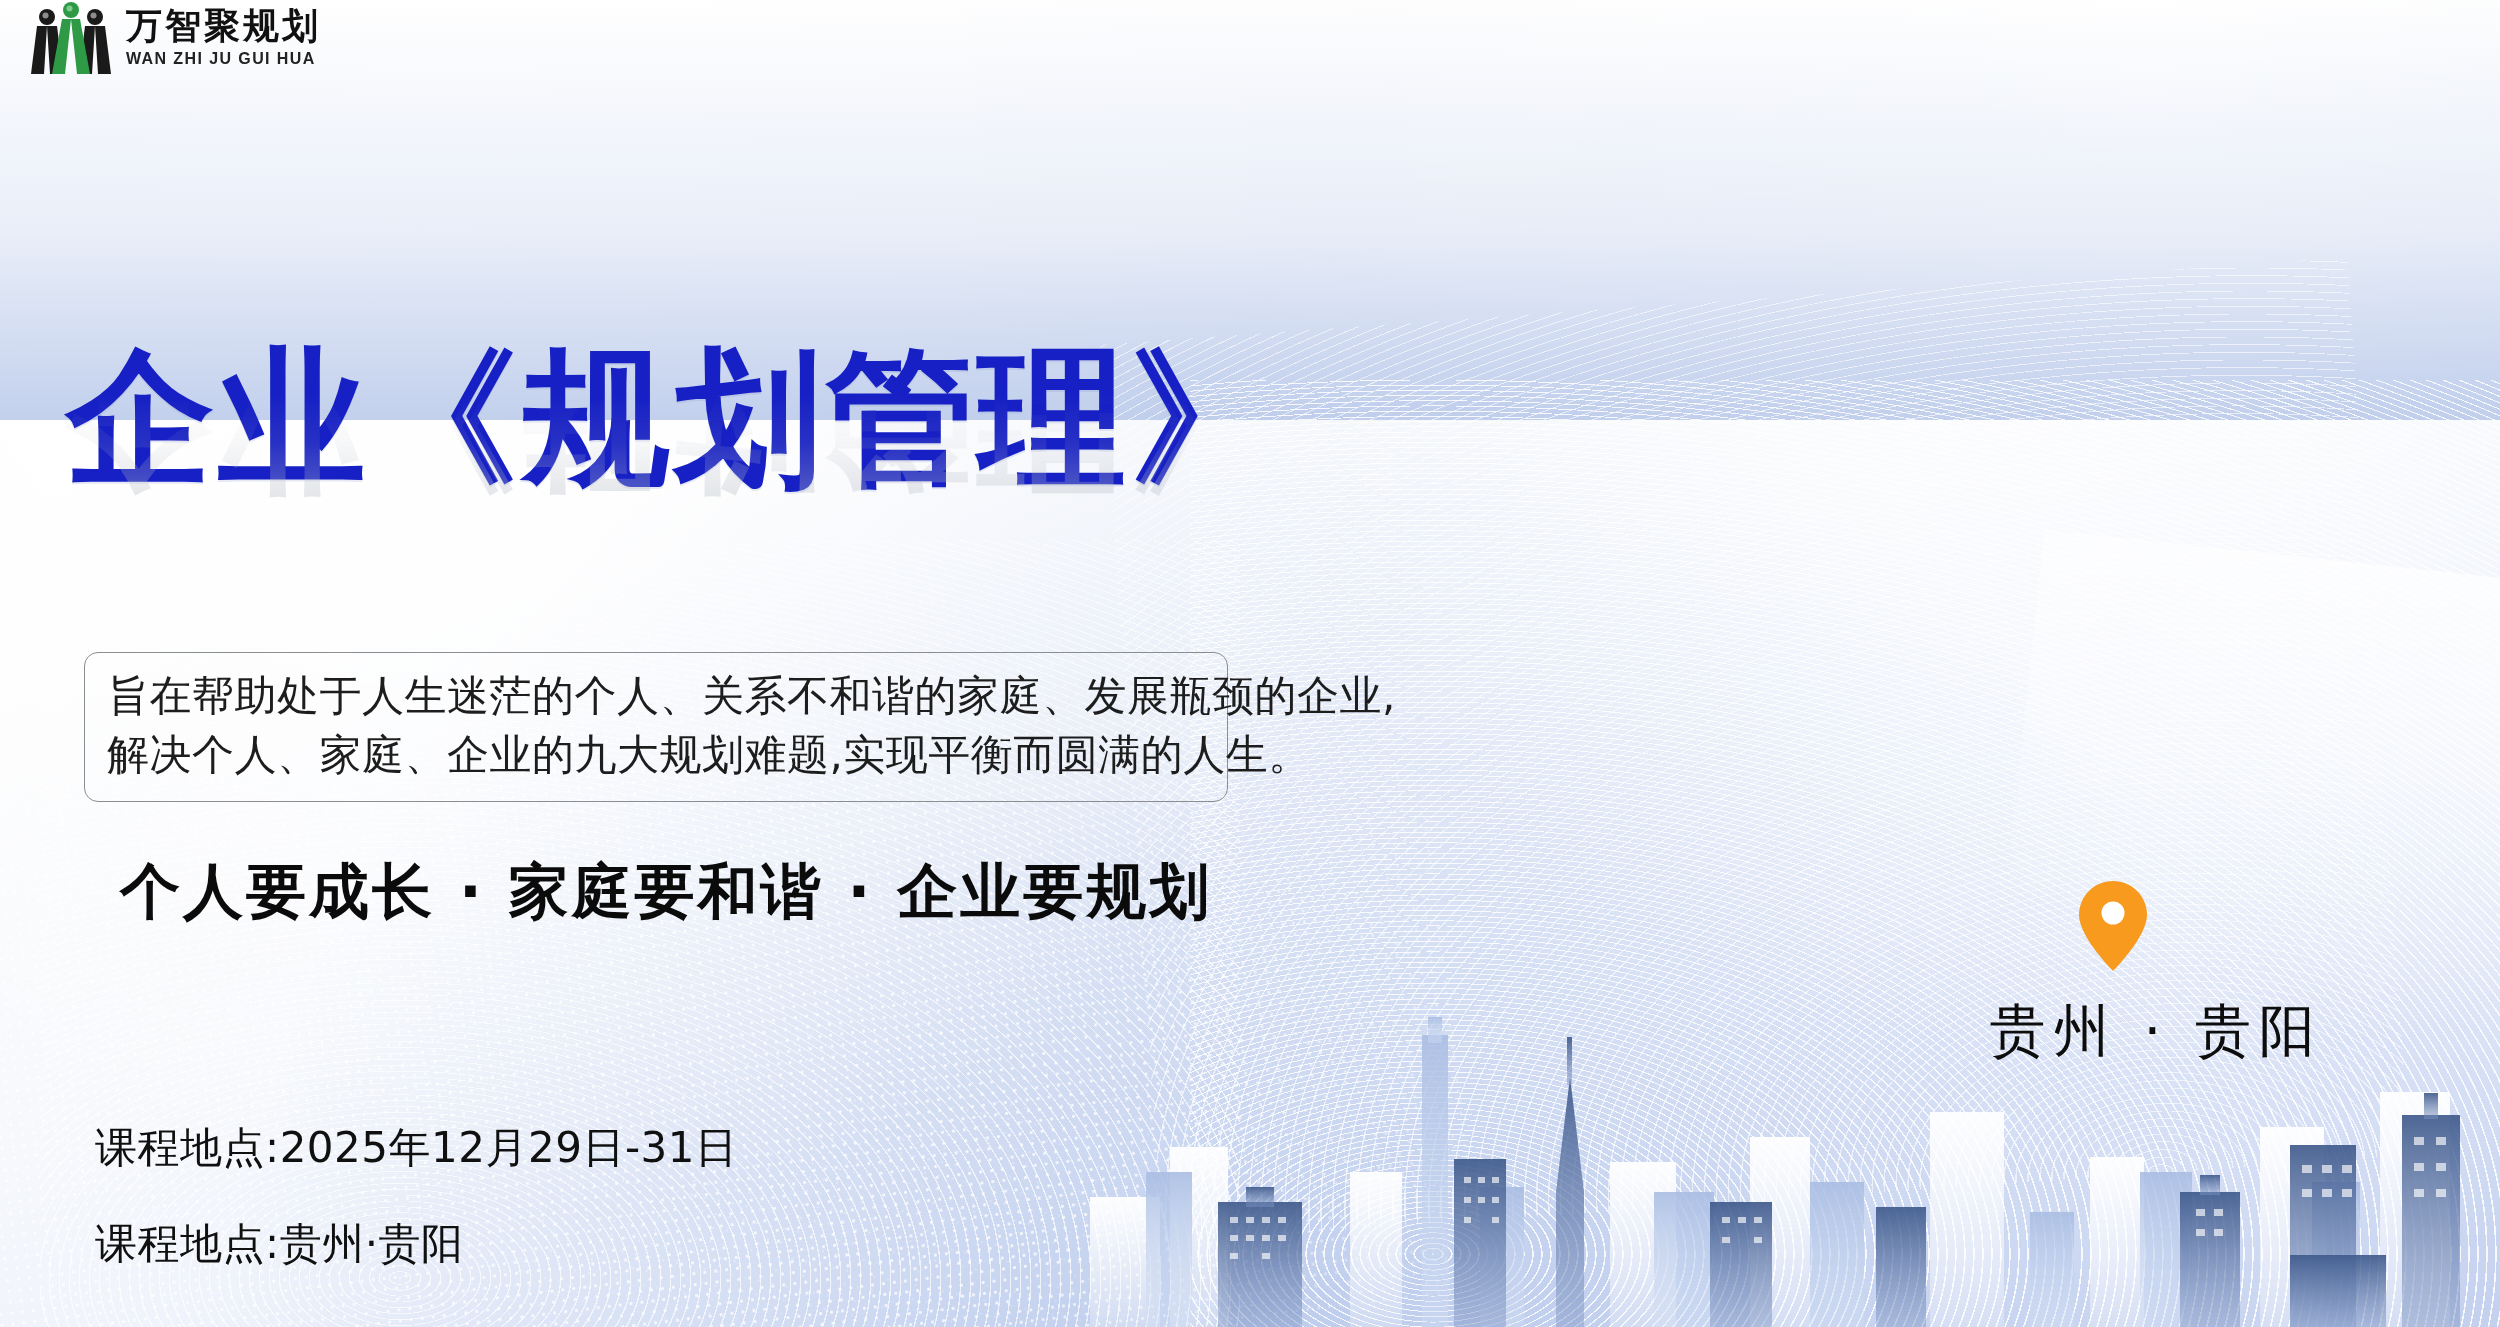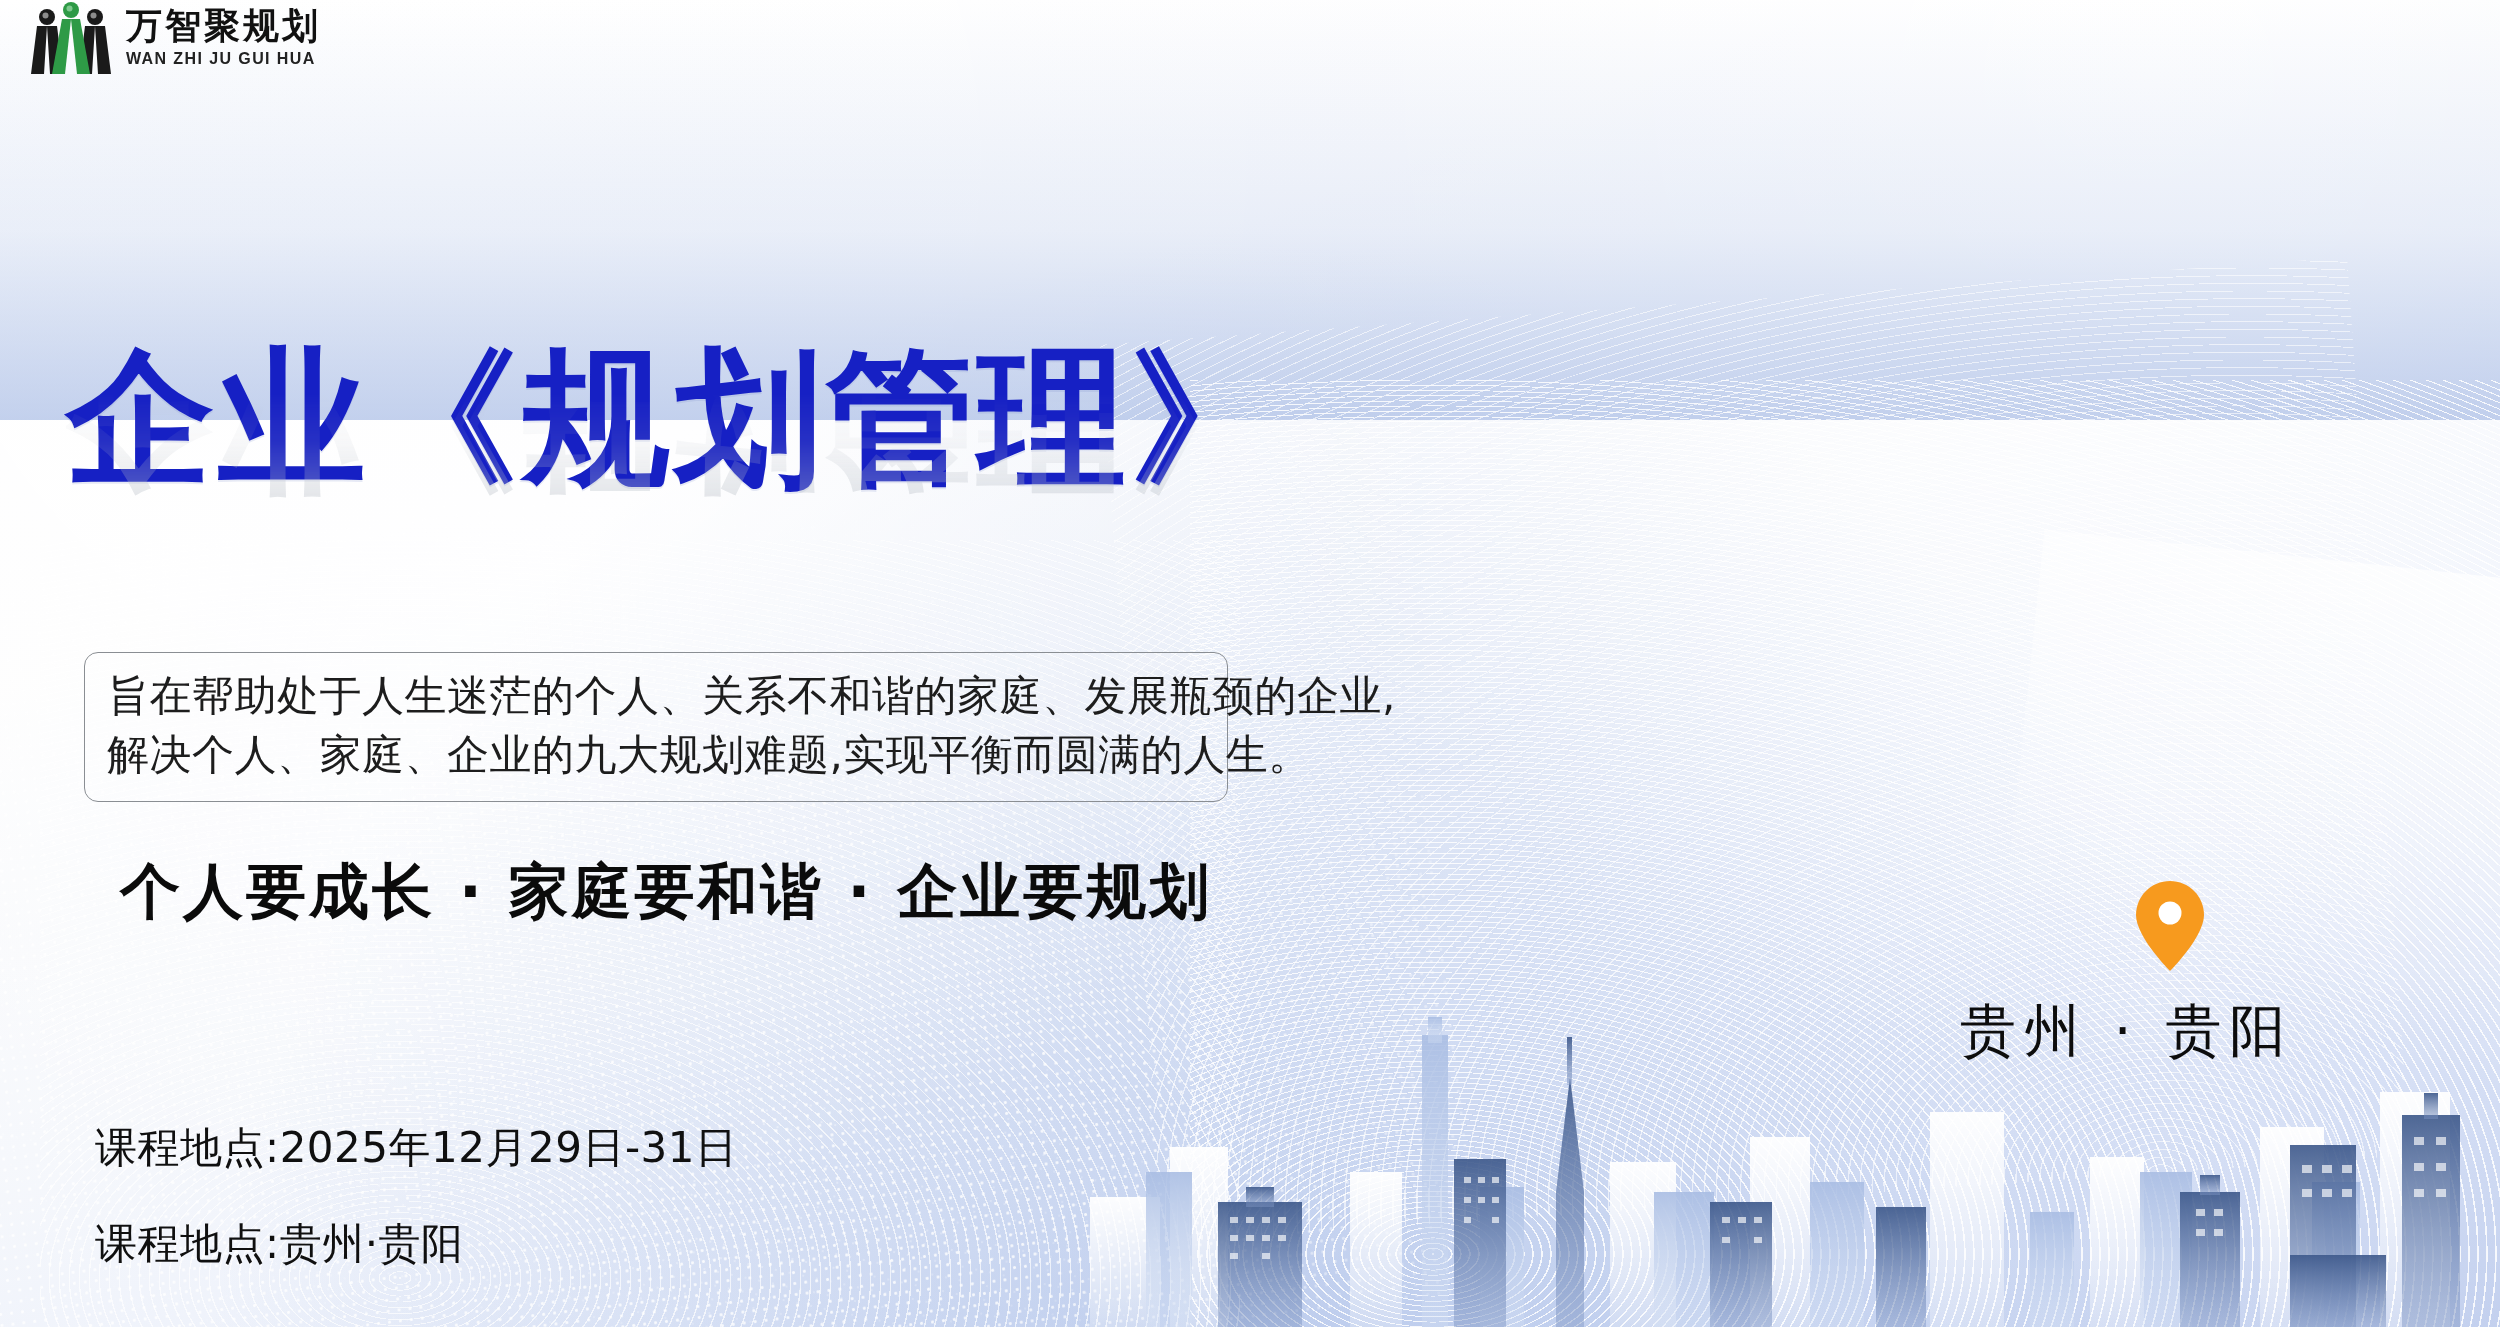--- a/index.html
+++ b/index.html
@@ -146,21 +146,21 @@
   .course-info{position:absolute;left:95px;top:1120px;}
   .course-row{
     font-family:"DejaVu Sans","Liberation Sans",sans-serif;
     font-size:42px;color:#101010;letter-spacing:.5px;white-space:nowrap;
     margin-bottom:40px;
   }
   .course-row:last-child{margin-bottom:0;}
 
   
   .location{
-    position:absolute;left:1960px;top:880px;width:420px;text-align:left;
+    position:absolute;left:1903px;top:880px;width:420px;text-align:right;
   }
   .pin-svg{width:70px;height:92px;display:block;margin:0 auto 22px auto;}
   .location-label{
     font-family:"DejaVu Sans","Liberation Sans",sans-serif;
     font-size:56px;color:#0d0d0d;letter-spacing:8px;white-space:nowrap;
   }
 
   
   .skyline{
     position:absolute;right:0;bottom:0;width:1450px;height:330px;

